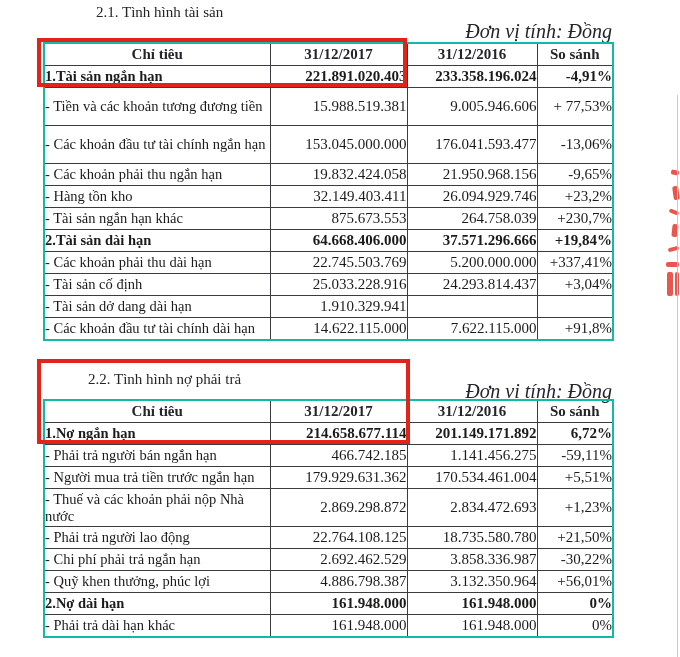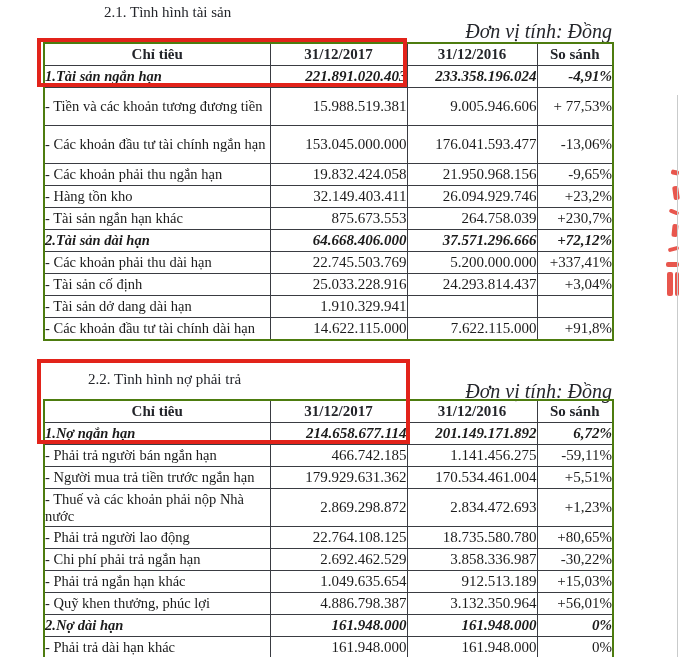--- a/index.html
+++ b/index.html
@@ -18,40 +18,40 @@
     white-space: nowrap;
   }
   .unit-label {
     position: absolute;
     right: 68px;
     font-style: italic;
     font-size: 20px;
     color: #23252a;
     white-space: nowrap;
   }
-  .h1 { left: 104px; top: 4px; }
+  .h1 { left: 96px; top: 4px; }
   .unit1 { top: 20px; }
   .h2 { left: 88px; top: 363px; margin-top: 8px; }
   .unit2 { top: 380px; }
 
   table.fin {
     position: absolute;
     left: 43px;
     border-collapse: collapse;
     table-layout: fixed;
     width: 569px;
     background: transparent;
   }
   .t1 { top: 42px; }
   .t2 { top: 399px; }
   table.fin col.c0 { width: 226px; }
   table.fin col.c1 { width: 137px; }
   table.fin col.c2 { width: 130px; }
   table.fin col.c3 { width: 76px; }
-  table.fin { border: 2px solid #4d7c0f; padding-left: 12px; }
+  table.fin { border: 2px solid #14b8a6; padding-left: 12px; }
   table.fin th, table.fin td {
     border: 1px solid #3a3c42;
     vertical-align: middle;
     overflow: hidden;
     padding: 0;
   }
   table.fin th {
     height: 21px;
     font-size: 15px;
     font-weight: bold;
@@ -70,21 +70,21 @@
   }
   tr.row-2 td.lbl { white-space: normal; }
   td.num {
     font-size: 15px;
     text-align: right;
     white-space: nowrap;
   }
   td.n17 { padding-right: 13px; }
   td.n16 { padding-right: 12px; }
   td.cmp { padding-right: 6px; }
-  tr.row-bold td { font-weight: bold; font-style: italic; }
+  tr.row-bold td { font-weight: bold; }
 
   .redbox {
     position: absolute;
     border: 4px solid #e2231a;
     background: transparent;
     pointer-events: none;
     z-index: 5;
   }
   .redbox1 { left: 37px; top: 38px;  width: 362px; height: 41px; }
   .redbox2 { left: 37px; top: 359px; width: 365px; height: 77px; }
@@ -160,21 +160,21 @@
     <tr>
       <td class="lbl">- Tài sản ngắn hạn khác</td>
       <td class="num n17">875.673.553</td>
       <td class="num n16">264.758.039</td>
       <td class="num cmp">+230,7%</td>
     </tr>
     <tr class="row-bold">
       <td class="lbl">2.Tài sản dài hạn</td>
       <td class="num n17">64.668.406.000</td>
       <td class="num n16">37.571.296.666</td>
-      <td class="num cmp">+72,12%</td>
+      <td class="num cmp">+19,84%</td>
     </tr>
     <tr>
       <td class="lbl">- Các khoản phải thu dài hạn</td>
       <td class="num n17">22.745.503.769</td>
       <td class="num n16">5.200.000.000</td>
       <td class="num cmp">+337,41%</td>
     </tr>
     <tr>
       <td class="lbl">- Tài sản cố định</td>
       <td class="num n17">25.033.228.916</td>
@@ -236,33 +236,27 @@
     <tr class="row-2">
       <td class="lbl">- Thuế và các khoản phải nộp Nhà nước</td>
       <td class="num n17">2.869.298.872</td>
       <td class="num n16">2.834.472.693</td>
       <td class="num cmp">+1,23%</td>
     </tr>
     <tr>
       <td class="lbl">- Phải trả người lao động</td>
       <td class="num n17">22.764.108.125</td>
       <td class="num n16">18.735.580.780</td>
-      <td class="num cmp">+80,65%</td>
+      <td class="num cmp">+21,50%</td>
     </tr>
     <tr>
       <td class="lbl">- Chi phí phải trả ngắn hạn</td>
       <td class="num n17">2.692.462.529</td>
       <td class="num n16">3.858.336.987</td>
       <td class="num cmp">-30,22%</td>
-    </tr>
-    <tr>
-      <td class="lbl">- Phải trả ngắn hạn khác</td>
-      <td class="num n17">1.049.635.654</td>
-      <td class="num n16">912.513.189</td>
-      <td class="num cmp">+15,03%</td>
     </tr>
     <tr>
       <td class="lbl">- Quỹ khen thưởng, phúc lợi</td>
       <td class="num n17">4.886.798.387</td>
       <td class="num n16">3.132.350.964</td>
       <td class="num cmp">+56,01%</td>
     </tr>
     <tr class="row-bold">
       <td class="lbl">2.Nợ dài hạn</td>
       <td class="num n17">161.948.000</td>

